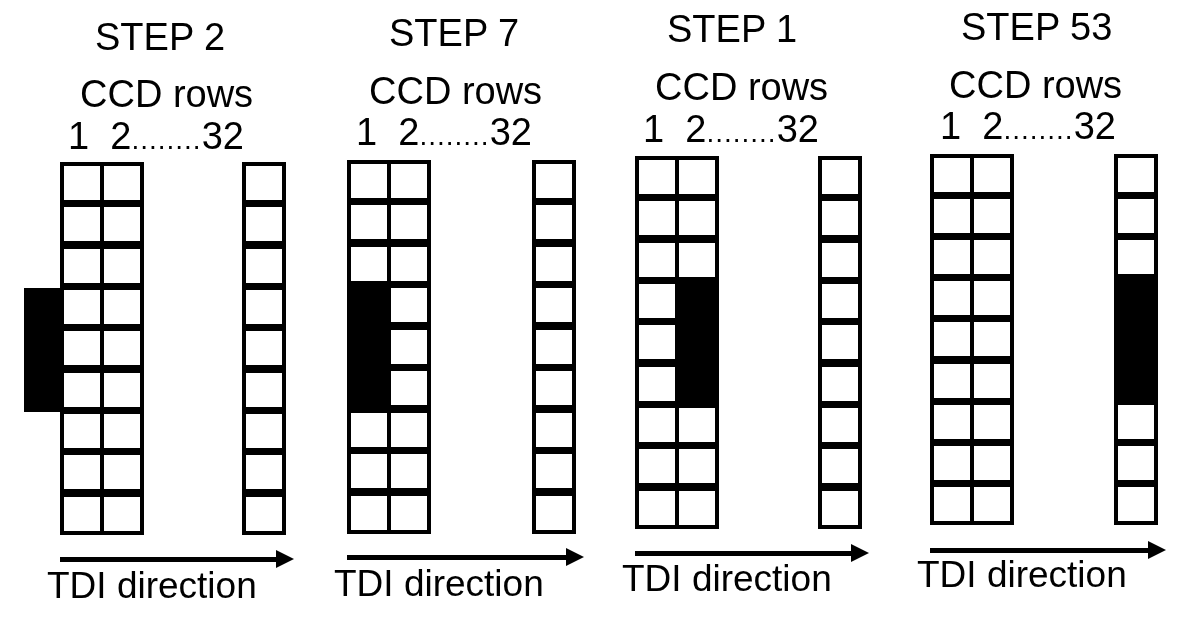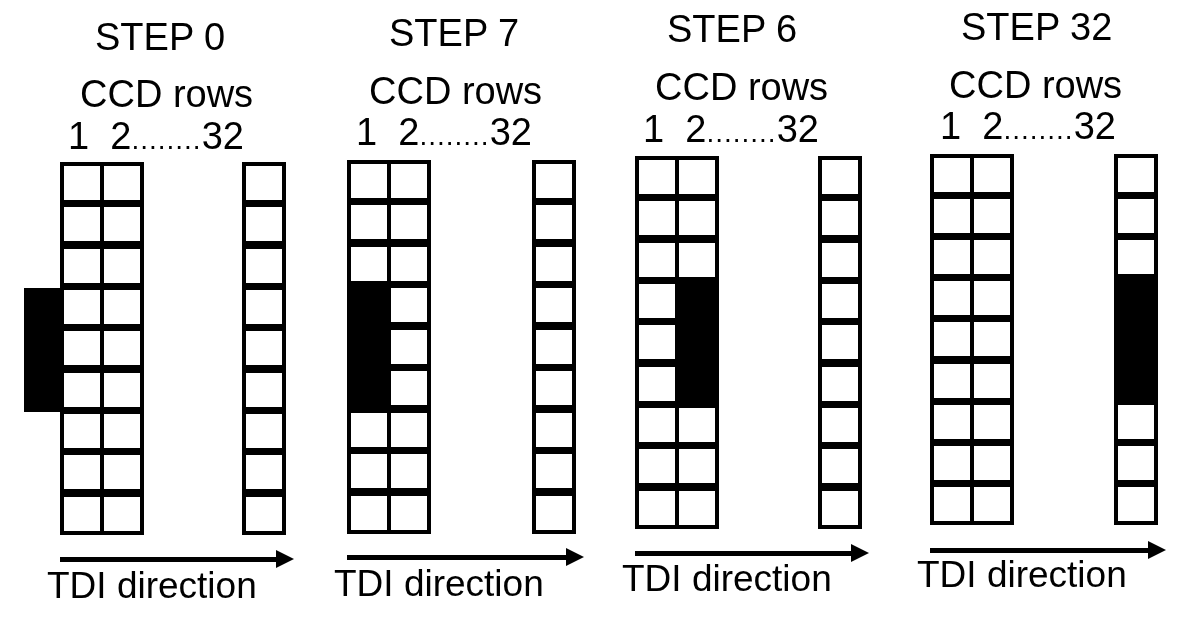--- a/index.html
+++ b/index.html
@@ -18,21 +18,21 @@
   .arrow::after { content: ""; position: absolute; right: -14px; top: -7px;
                   border-left: 18px solid #000; border-top: 9px solid transparent; border-bottom: 9px solid transparent; }
   .dirlabel { position: absolute; font-size: 37px; white-space: nowrap; line-height: 1; }
 </style>
 </head>
 <body>
 
 <div id="diagram">
 
   <div class="panel">
-    <div class="title" style="left: 95px; top: 18px;">STEP 0</div>
+    <div class="title" style="left: 95px; top: 18px;">STEP 2</div>
     <div class="subtitle" style="left: 80px; top: 75px;">CCD rows</div>
     <div class="rowlabels" style="left: 68px; top: 117px;">
       <span>1</span>
       <span>&nbsp;</span><span>2</span><span class="dots">........</span><span>32</span>
     </div>
     <div class="grid">
         <div class="cell" style="left: 60px; top: 162px; width: 44px; height: 42px;"></div>
         <div class="cell" style="left: 60px; top: 203px; width: 44px; height: 42px;"></div>
         <div class="cell" style="left: 60px; top: 245px; width: 44px; height: 42px;"></div>
         <div class="cell" style="left: 60px; top: 286px; width: 44px; height: 42px;"></div>
@@ -99,21 +99,21 @@
         <div class="cell" style="left: 532px; top: 367px; width: 44px; height: 42px;"></div>
         <div class="cell" style="left: 532px; top: 409px; width: 44px; height: 42px;"></div>
         <div class="cell" style="left: 532px; top: 450px; width: 44px; height: 42px;"></div>
         <div class="cell" style="left: 532px; top: 492px; width: 44px; height: 42px;"></div>
       </div>
     <div class="arrow" style="left: 347px; top: 555px; width: 223px;"></div>
     <div class="dirlabel" style="left: 334px; top: 565px;">TDI direction</div>
   </div>
 
   <div class="panel">
-    <div class="title" style="left: 667px; top: 10px;">STEP 6</div>
+    <div class="title" style="left: 667px; top: 10px;">STEP 1</div>
     <div class="subtitle" style="left: 655px; top: 68px;">CCD rows</div>
     <div class="rowlabels" style="left: 643px; top: 110px;">
       <span>1</span>
       <span>&nbsp;</span><span>2</span><span class="dots">........</span><span>32</span>
     </div>
     <div class="grid">
         <div class="cell" style="left: 635px; top: 156px; width: 44px; height: 42px;"></div>
         <div class="cell" style="left: 635px; top: 197px; width: 44px; height: 42px;"></div>
         <div class="cell" style="left: 635px; top: 239px; width: 44px; height: 42px;"></div>
         <div class="cell" style="left: 635px; top: 280px; width: 44px; height: 42px;"></div>
@@ -139,21 +139,21 @@
         <div class="cell" style="left: 818px; top: 363px; width: 44px; height: 42px;"></div>
         <div class="cell" style="left: 818px; top: 404px; width: 44px; height: 42px;"></div>
         <div class="cell" style="left: 818px; top: 445px; width: 44px; height: 42px;"></div>
         <div class="cell" style="left: 818px; top: 487px; width: 44px; height: 42px;"></div>
       </div>
     <div class="arrow" style="left: 635px; top: 551px; width: 220px;"></div>
     <div class="dirlabel" style="left: 622px; top: 560px;">TDI direction</div>
   </div>
 
   <div class="panel">
-    <div class="title" style="left: 961px; top: 8px;">STEP 32</div>
+    <div class="title" style="left: 961px; top: 8px;">STEP 53</div>
     <div class="subtitle" style="left: 949px; top: 66px;">CCD rows</div>
     <div class="rowlabels" style="left: 940px; top: 107px;">
       <span>1</span>
       <span>&nbsp;</span><span>2</span><span class="dots">........</span><span>32</span>
     </div>
     <div class="grid">
         <div class="cell" style="left: 930px; top: 154px; width: 44px; height: 42px;"></div>
         <div class="cell" style="left: 930px; top: 195px; width: 44px; height: 42px;"></div>
         <div class="cell" style="left: 930px; top: 236px; width: 44px; height: 42px;"></div>
         <div class="cell" style="left: 930px; top: 277px; width: 44px; height: 42px;"></div>

